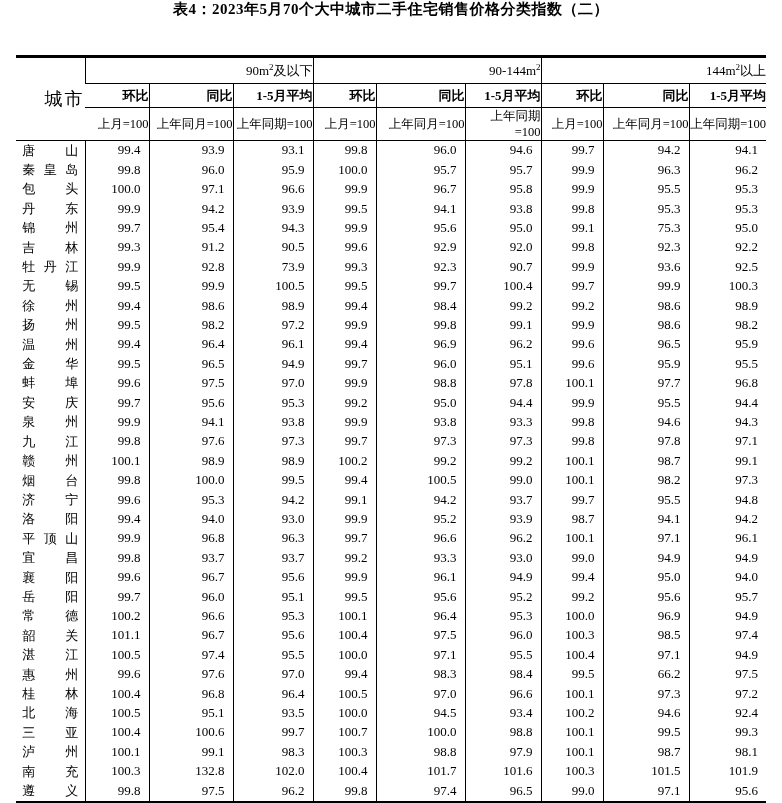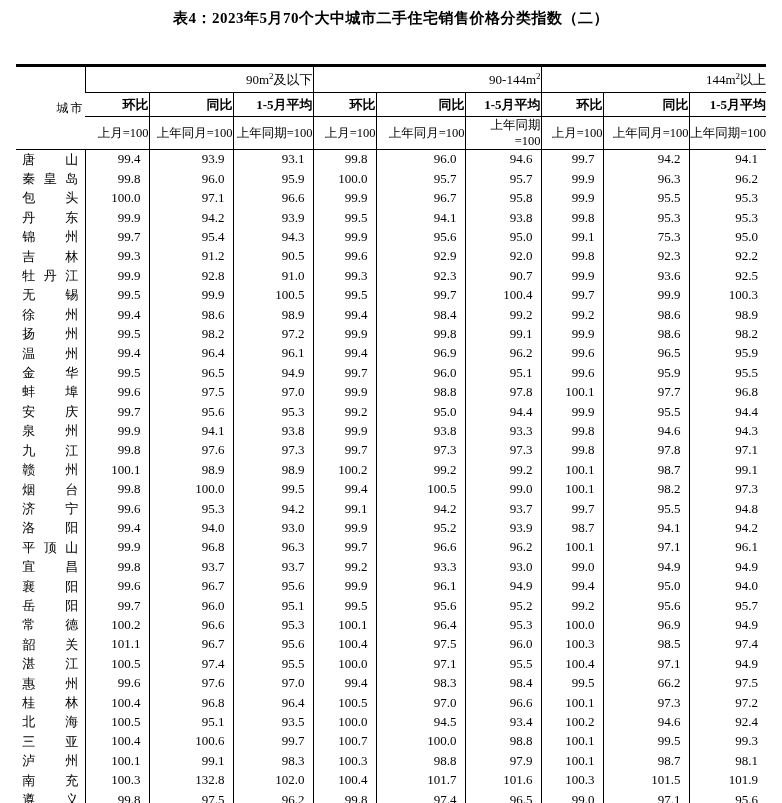--- a/index.html
+++ b/index.html
@@ -12,21 +12,20 @@
   .page {
     width: 782px;
     height: 803px;
     background: #ffffff;
     overflow: hidden;
   }
   .title {
     text-align: center;
     font-weight: bold;
     font-size: 15px;
-    padding-top: 9px;
     letter-spacing: 0.5px;
   }
   .tablewrap {
     margin: 36px 16px 0 16px;
   }
   table {
     width: 750px;
     table-layout: fixed;
     border-collapse: collapse;
     border-top: 3px solid #000;
@@ -36,21 +35,21 @@
     border-left: 1px solid #000;
     font-weight: normal;
     padding: 0;
     vertical-align: middle;
   }
   tr > *:first-child { border-left: none; }
   thead th { border-bottom: 1px solid #000; font-size: 13px; text-align: right; }
   thead tr.grp-row th { height: 25px; }
   thead tr.sub-row th { height: 23px; font-weight: bold; }
   thead tr.base-row th { height: 17px; font-size: 12.5px; }
-  thead th.city-h { font-size: 12px; letter-spacing: 2px; font-family: Liberation Serif, serif; }
+  thead th.city-h { font-size: 18px; letter-spacing: 2px; font-family: Liberation Serif, serif; }
   .grp sup { font-size: 9px; line-height: 0; }
   tbody td {
     height: 18.8px;
     line-height: 18.8px;
     text-align: right;
     padding-right: 8px;
     font-size: 13px;
     border-top: none;
     border-bottom: none;
     white-space: nowrap;
@@ -213,21 +212,21 @@
             <td>92.2</td>
           </tr>
           <tr>
             <th class="city"><span class="city-name">
                 <span>牡</span>
                 <span>丹</span>
                 <span>江</span>
               </span></th>
             <td>99.9</td>
             <td>92.8</td>
-            <td>91.0</td>
+            <td>73.9</td>
             <td>99.3</td>
             <td>92.3</td>
             <td>90.7</td>
             <td>99.9</td>
             <td>93.6</td>
             <td>92.5</td>
           </tr>
           <tr>
             <th class="city"><span class="city-name">
                 <span>无</span>

